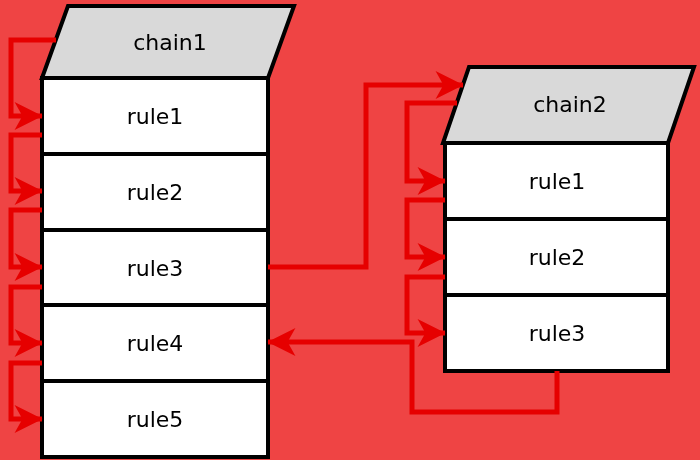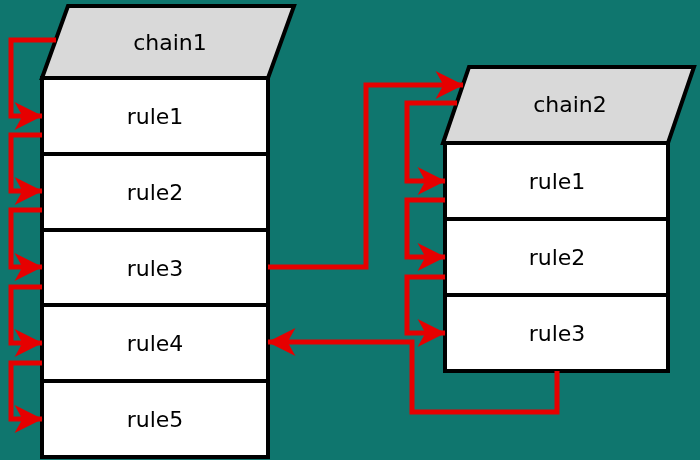--- a/index.html
+++ b/index.html
@@ -10,21 +10,21 @@
   }
   html, body {
     margin: 0;
     padding: 0;
     background: #ffffff;
   }
   .stage {
     position: relative;
     width: 700px;
     height: 460px;
-    background: #0f766e;
+    background: #ef4444;
     overflow: hidden;
   }
   svg { display: block; }
   .box {
     fill: var(--box-fill);
     stroke: var(--border-color);
     stroke-width: 4;
   }
   .hdr {
     fill: var(--header-fill);

